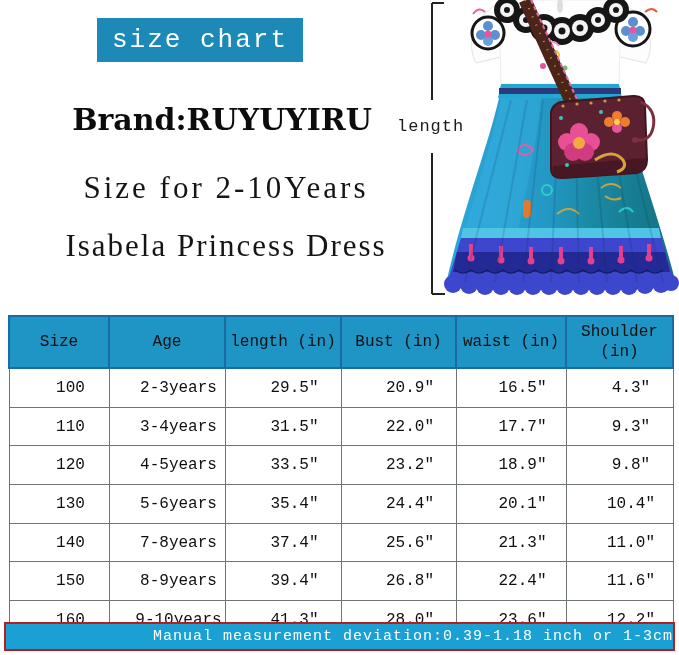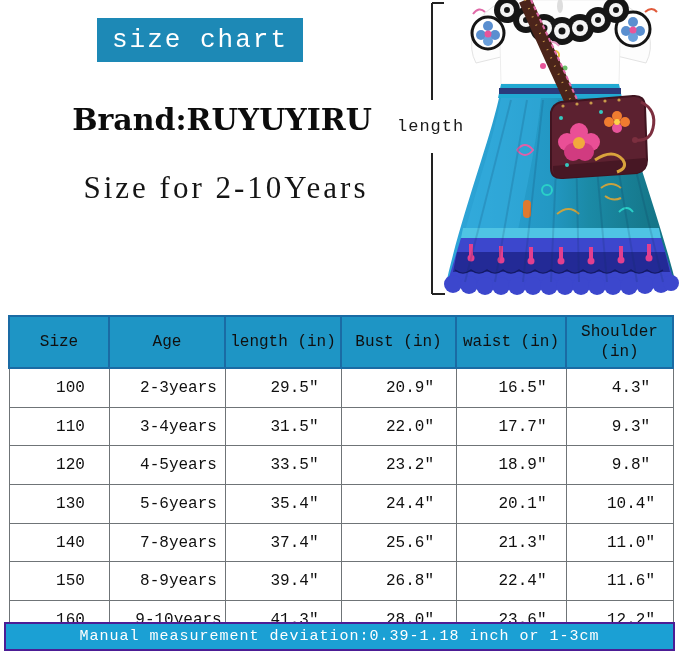--- a/index.html
+++ b/index.html
@@ -24,32 +24,33 @@
   table.size-table{position:absolute;left:8px;top:315px;width:664px;border-collapse:collapse;
         table-layout:fixed;font-family:"Liberation Mono", monospace;font-size:16px;color:#101010;}
   table.size-table th{background:#1e95c5;font-weight:normal;border:2px solid #1a6ba4;
         height:50px;text-align:center;vertical-align:middle;line-height:1.25;padding:0 2px;}
   table.size-table td{border:1px solid #6f7477;height:35.7px;text-align:center;
         vertical-align:middle;background:#fff;padding-left:24px;}
   table.size-table{border:1px solid #5f6f77;}
 
   
   .footer{position:absolute;left:4px;top:622px;width:671px;height:29px;box-sizing:border-box;
-        background:#1ba0d4;border:2px solid #4c1d95;color:#ffffff;display:flex;
-        align-items:center;justify-content:center;
+        background:#1ba0d4;border:2px solid #b91c1c;color:#ffffff;display:flex;
+        align-items:center;justify-content:flex-end;
         font-family:"Liberation Mono", monospace;font-size:15px;letter-spacing:1px;}
 </style>
 </head>
 <body>
 
 <div id="canvas">
 
   <div class="badge">size chart</div>
   <div class="brand">Brand:RUYUYIRU</div>
   <div class="hline hline1">Size for 2-10Years</div>
+  <div class="hline hline2">Isabela Princess Dress</div>
 
   <svg class="figure" viewBox="0 0 284 312" xmlns="http://www.w3.org/2000/svg">
     <defs>
       <linearGradient id="sk" x1="0" y1="0" x2="1" y2="0">
         <stop offset="0" stop-color="#2fa6da"></stop>
         <stop offset="0.45" stop-color="#2398c4"></stop>
         <stop offset="0.62" stop-color="#1b8aa6"></stop>
         <stop offset="1" stop-color="#13707f"></stop>
       </linearGradient>
     </defs>

